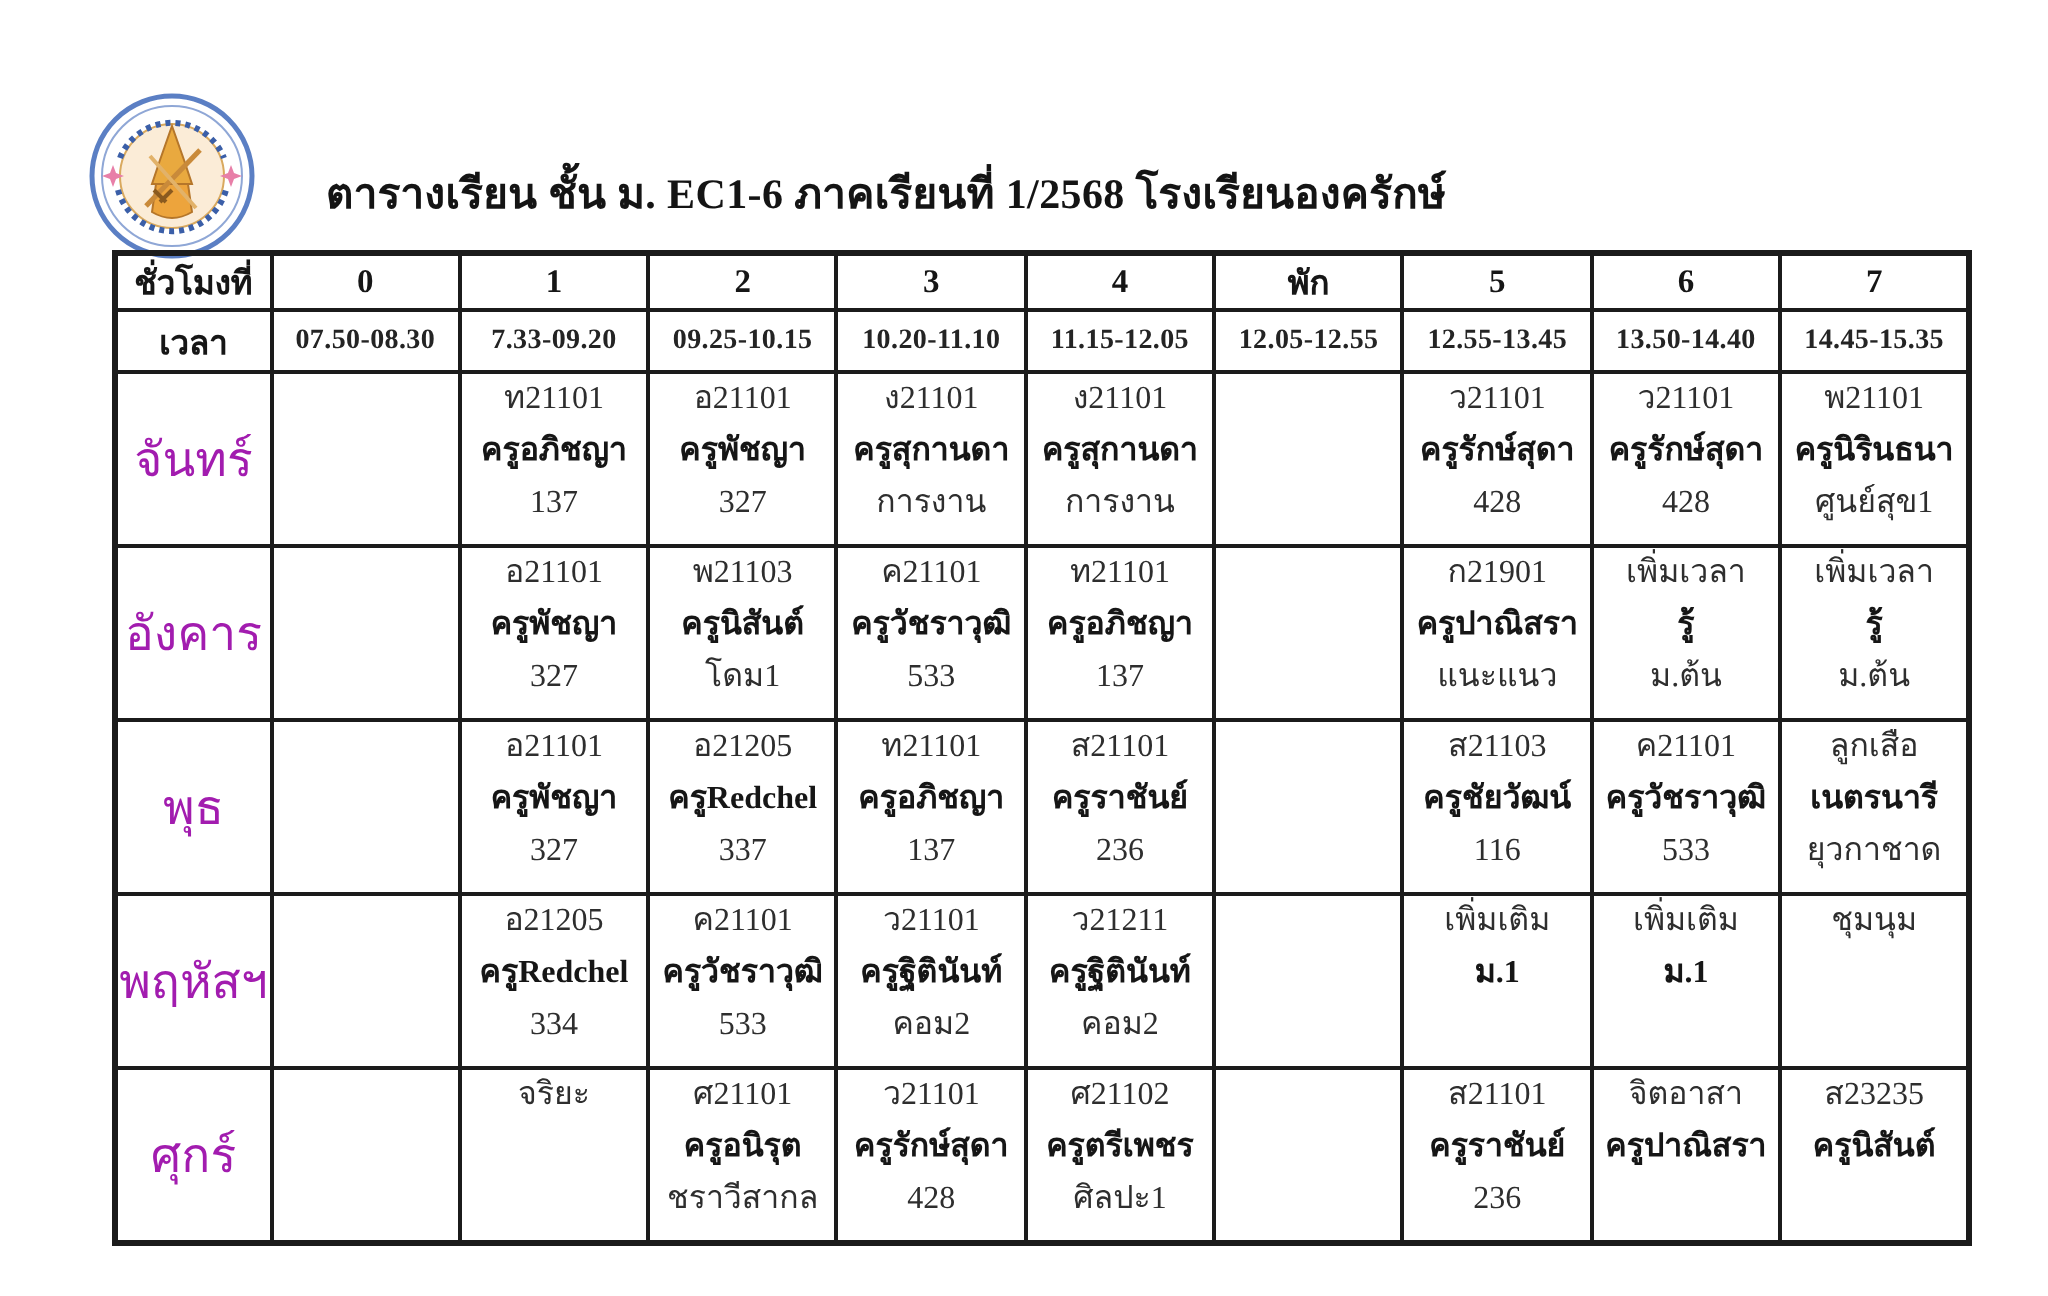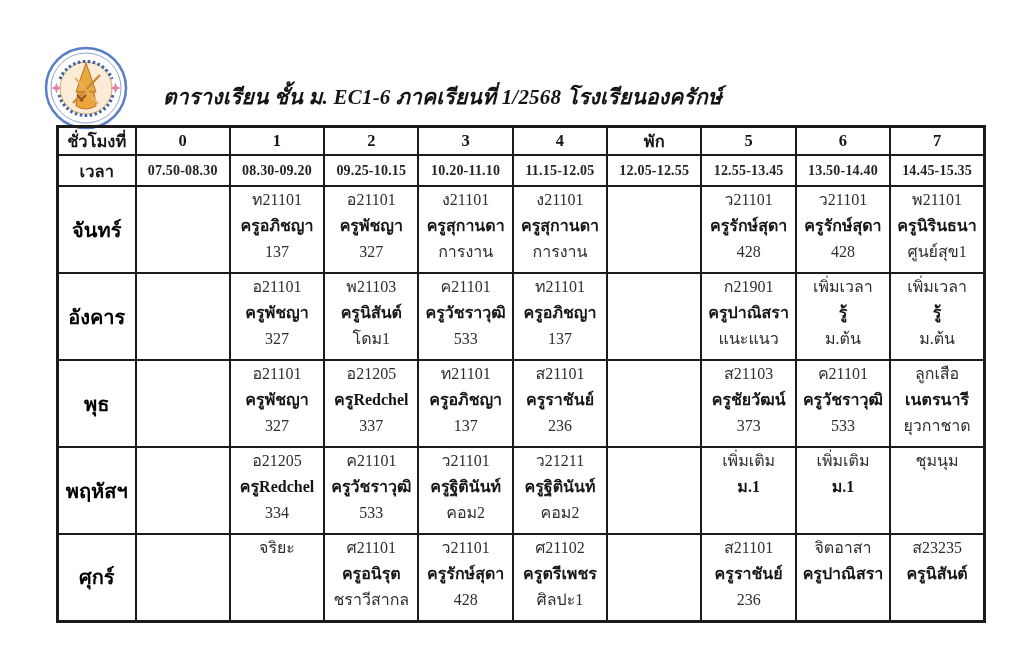--- a/index.html
+++ b/index.html
@@ -6,35 +6,34 @@
   body{
     width:1024px;height:648px;position:relative;background:#ffffff;
     font-family:"Liberation Serif","DejaVu Serif",serif;color:#222;
     overflow:hidden;
   }
   .logo{position:absolute;left:44px;top:46px;width:84px;height:84px;}
   .title{
     position:absolute;left:163px;top:80px;width:720px;
     font-size:21px;font-weight:600;color:#141414;letter-spacing:.2px;
     white-space:nowrap;
-    font-style:italic;
   }
   table.schedule{
     position:absolute;left:56px;top:125px;width:930px;height:497px;
     border-collapse:collapse;table-layout:fixed;
     border:3px solid #1b1b1b;
   }
   table.schedule td{border:2px solid #1b1b1b;padding:0;text-align:center;overflow:hidden;}
   col.c-first{width:78px;}
   tr.r-period{height:20px;}
   tr.r-time{height:31px;}
   tr.r-day{height:87px;}
   td.hd{font-size:16.5px;font-weight:700;color:#161616;vertical-align:middle;}
   td.tm{font-size:14px;font-weight:600;color:#242424;vertical-align:middle;letter-spacing:.2px;margin-top:22px;}
-  td.day{font-size:20px;font-weight:700;color:#000000;vertical-align:middle;}
+  td.day{font-size:24px;font-weight:400;color:#a21caf;vertical-align:middle;}
   td.cc{vertical-align:top;padding-top:4px;}
   td.cc .ln{font-size:16px;line-height:26px;color:#2e2e2e;}
   td.cc .ln.name{color:#161616;font-weight:600;}
 </style>
 </head>
 <body>
 
 <svg class="logo" viewBox="0 0 84 84">
   <circle cx="42" cy="42" r="40" fill="#ffffff" stroke="#5b7fc4" stroke-width="2.5"></circle>
   <circle cx="42" cy="42" r="35" fill="#ffffff" stroke="#8fa7d6" stroke-width="1"></circle>
@@ -79,21 +78,21 @@
     <td class="hd">4</td>
     <td class="hd">พัก</td>
     <td class="hd">5</td>
     <td class="hd">6</td>
     <td class="hd">7</td>
   </tr>
 
   <tr class="r-time">
     <td class="hd">เวลา</td>
     <td class="tm">07.50-08.30</td>
-    <td class="tm">08.30-09.20</td>
+    <td class="tm">7.33-09.20</td>
     <td class="tm">09.25-10.15</td>
     <td class="tm">10.20-11.10</td>
     <td class="tm">11.15-12.05</td>
     <td class="tm">12.05-12.55</td>
     <td class="tm">12.55-13.45</td>
     <td class="tm">13.50-14.40</td>
     <td class="tm">14.45-15.35</td>
   </tr>
 
   <tr class="r-day">
@@ -198,21 +197,21 @@
         </td>
     <td class="cc">
           <div class="ln">ส21101</div>
           <div class="ln name">ครูราชันย์</div>
           <div class="ln">236</div>
         </td>
     <td class="cc"></td>
     <td class="cc">
           <div class="ln">ส21103</div>
           <div class="ln name">ครูชัยวัฒน์</div>
-          <div class="ln">373</div>
+          <div class="ln">116</div>
         </td>
     <td class="cc">
           <div class="ln">ค21101</div>
           <div class="ln name">ครูวัชราวุฒิ</div>
           <div class="ln">533</div>
         </td>
     <td class="cc">
           <div class="ln">ลูกเสือ</div>
           <div class="ln name">เนตรนารี</div>
           <div class="ln">ยุวกาชาด</div>

